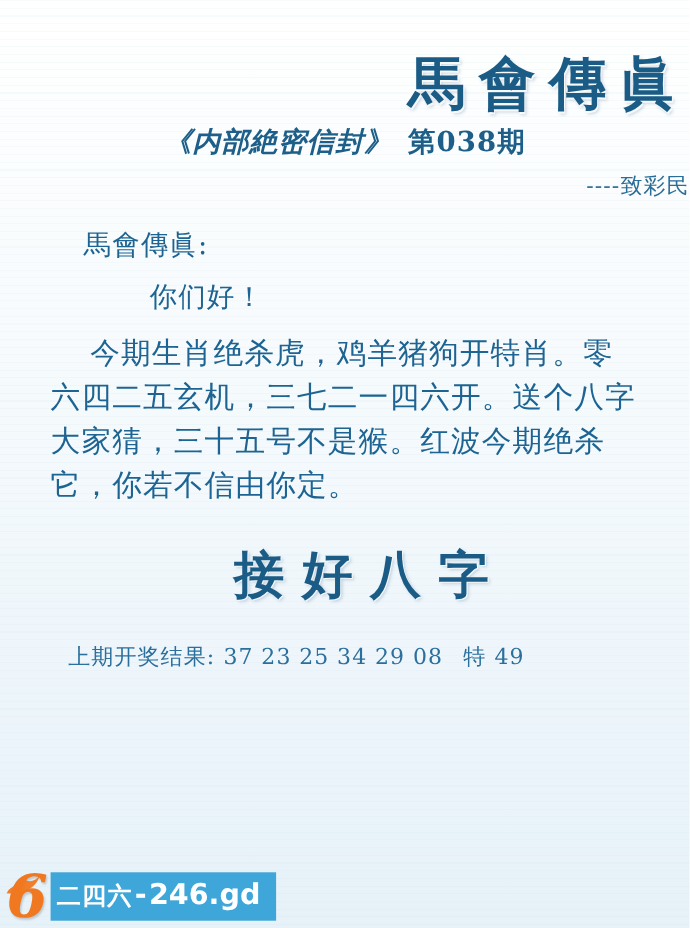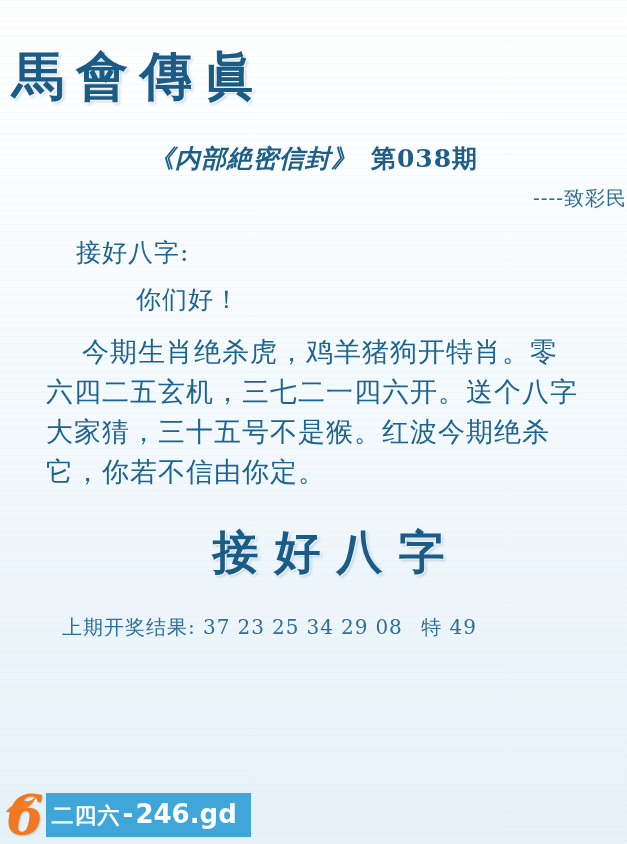--- a/index.html
+++ b/index.html
@@ -31,34 +31,34 @@
       repeating-linear-gradient(180deg, rgba(190,214,230,0.10) 0px, rgba(190,214,230,0.10) 1px, rgba(255,255,255,0) 1px, rgba(255,255,255,0) 7px);
     pointer-events: none;
   }
   .content {
     position: relative;
     z-index: 2;
     width: 627px;
   }
 
   .title {
-    text-align: left;
+    text-align: right;
     margin-top: 42px;
     font-family: "DejaVu Serif", serif;
     font-size: 52px;
     font-weight: bold;
     letter-spacing: 12px;
     color: #1b5c86;
     text-shadow: 1px 1px 0 rgba(255,255,255,0.8), 2px 2px 3px rgba(40,90,130,0.25);
     padding-left: 12px;
   }
 
   .subtitle {
     text-align: center;
-    margin-top: 30px;
+    margin-top: 0;
     font-family: "DejaVu Serif", serif;
     font-size: 25px;
     color: #1d5f88;
     letter-spacing: 1px;
   }
   .subtitle .bracket-text {
     font-style: italic;
     font-weight: bold;
   }
   .subtitle .issue {
@@ -185,21 +185,21 @@
 
     <div class="title">馬會傳眞</div>
 
     <div class="subtitle">
       <span class="bracket-text">《内部絶密信封》</span><span class="issue">第038期</span>
     </div>
 
     <div class="dedication">----致彩民</div>
 
     <div class="body-text">
-      <div class="p-greet">接好八字:</div>
+      <div class="p-greet">馬會傳眞:</div>
       <div class="p-hello">你们好！</div>
       <div class="p-indent">今期生肖绝杀虎，鸡羊猪狗开特肖。零六四二五玄机，三七二一四六开。送个八字大家猜，三十五号不是猴。红波今期绝杀它，你若不信由你定。</div>
     </div>
 
     <div class="slogan">接好八字</div>
 
     <div class="result-line">
       <span>上期开奖结果:</span>
       <span class="nums">
         <span>37</span><span>23</span><span>25</span><span>34</span><span>29</span><span>08</span>

